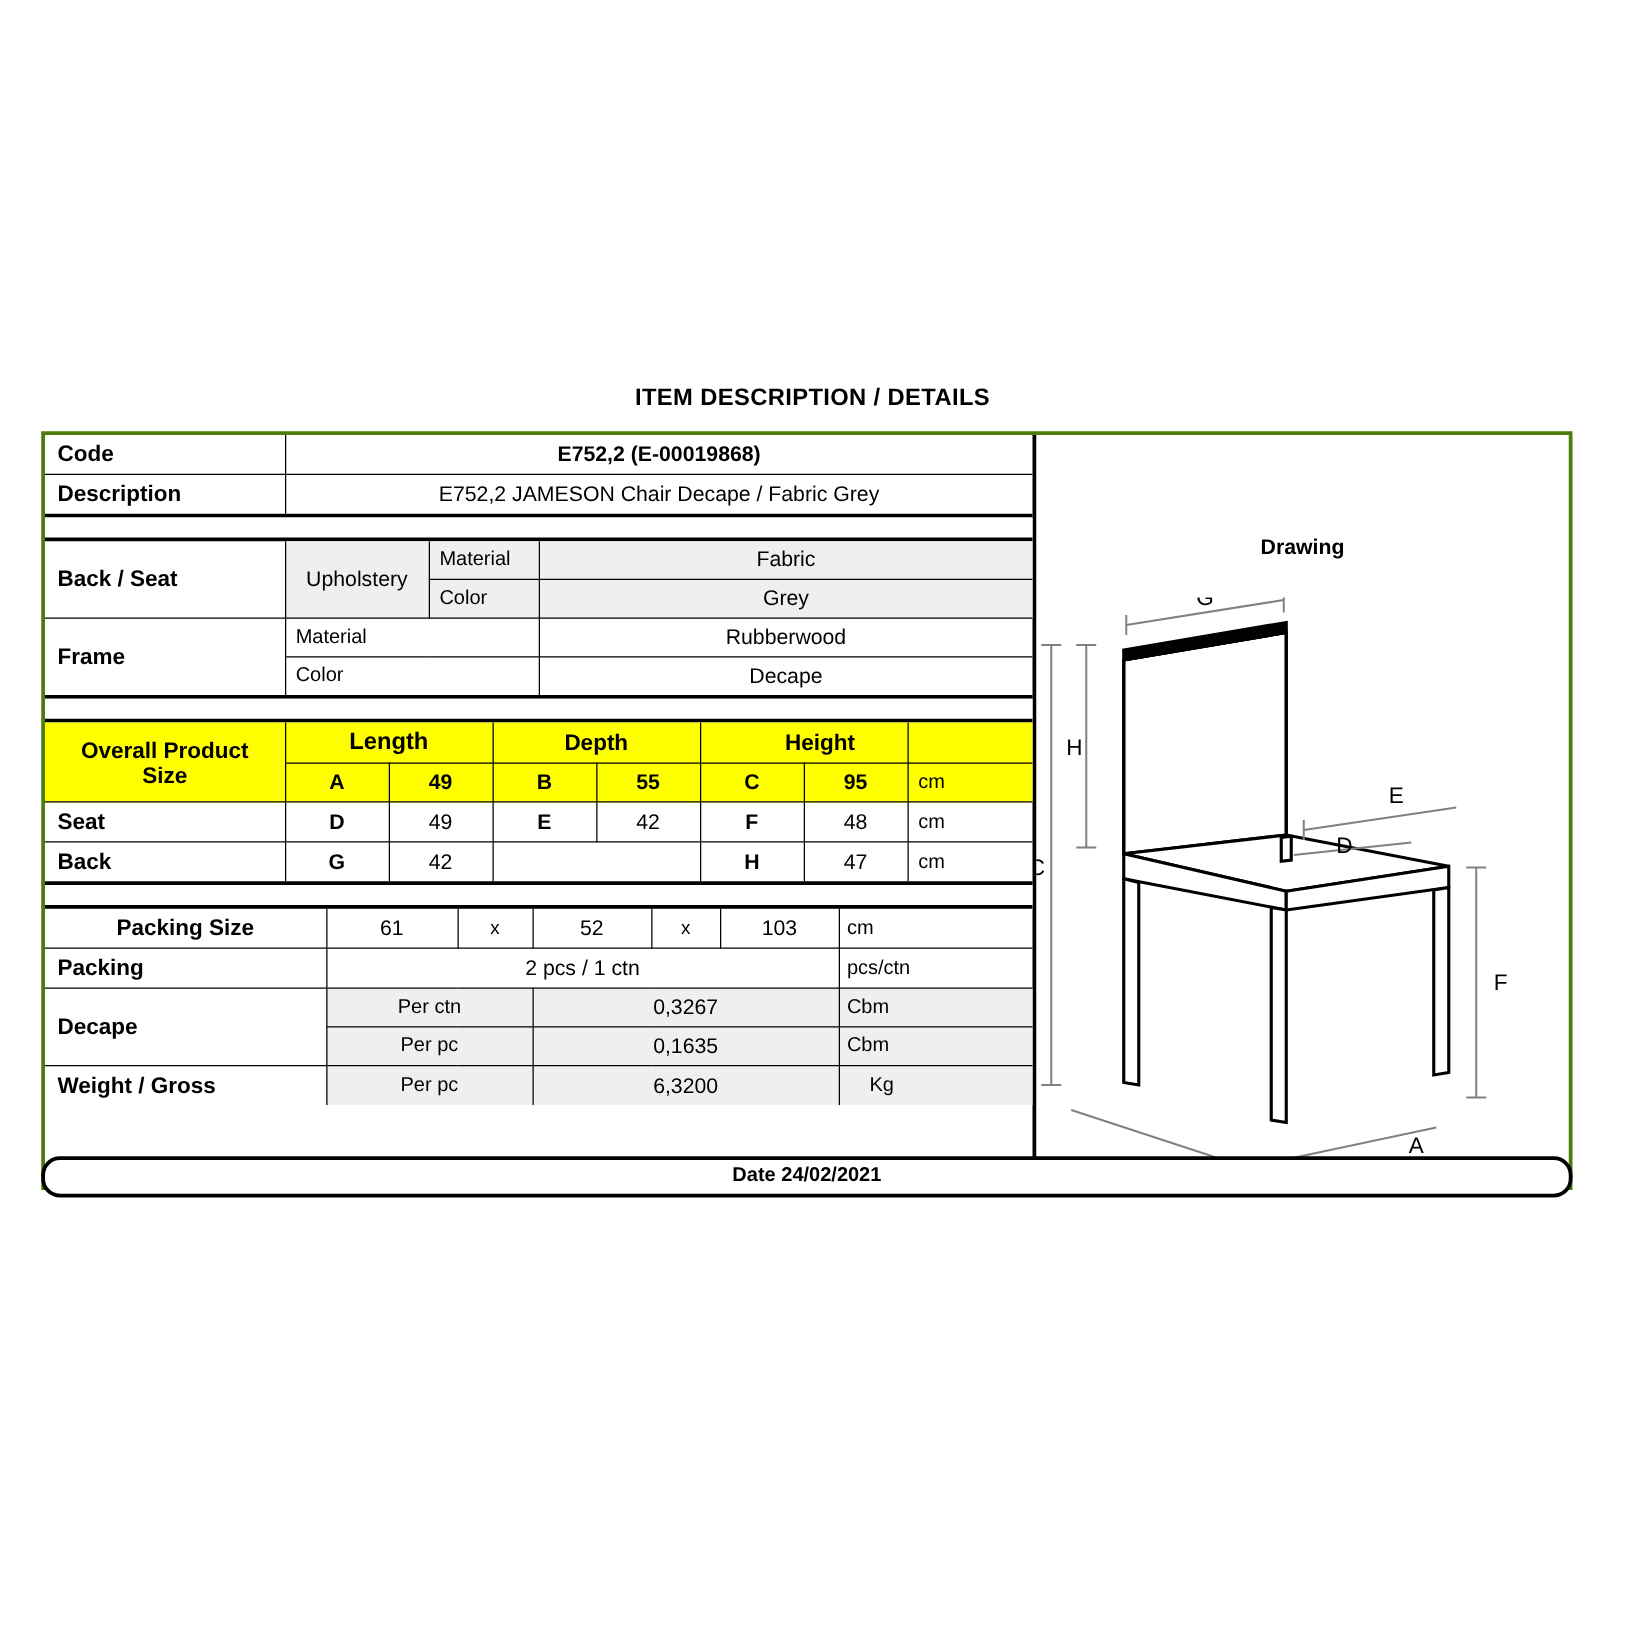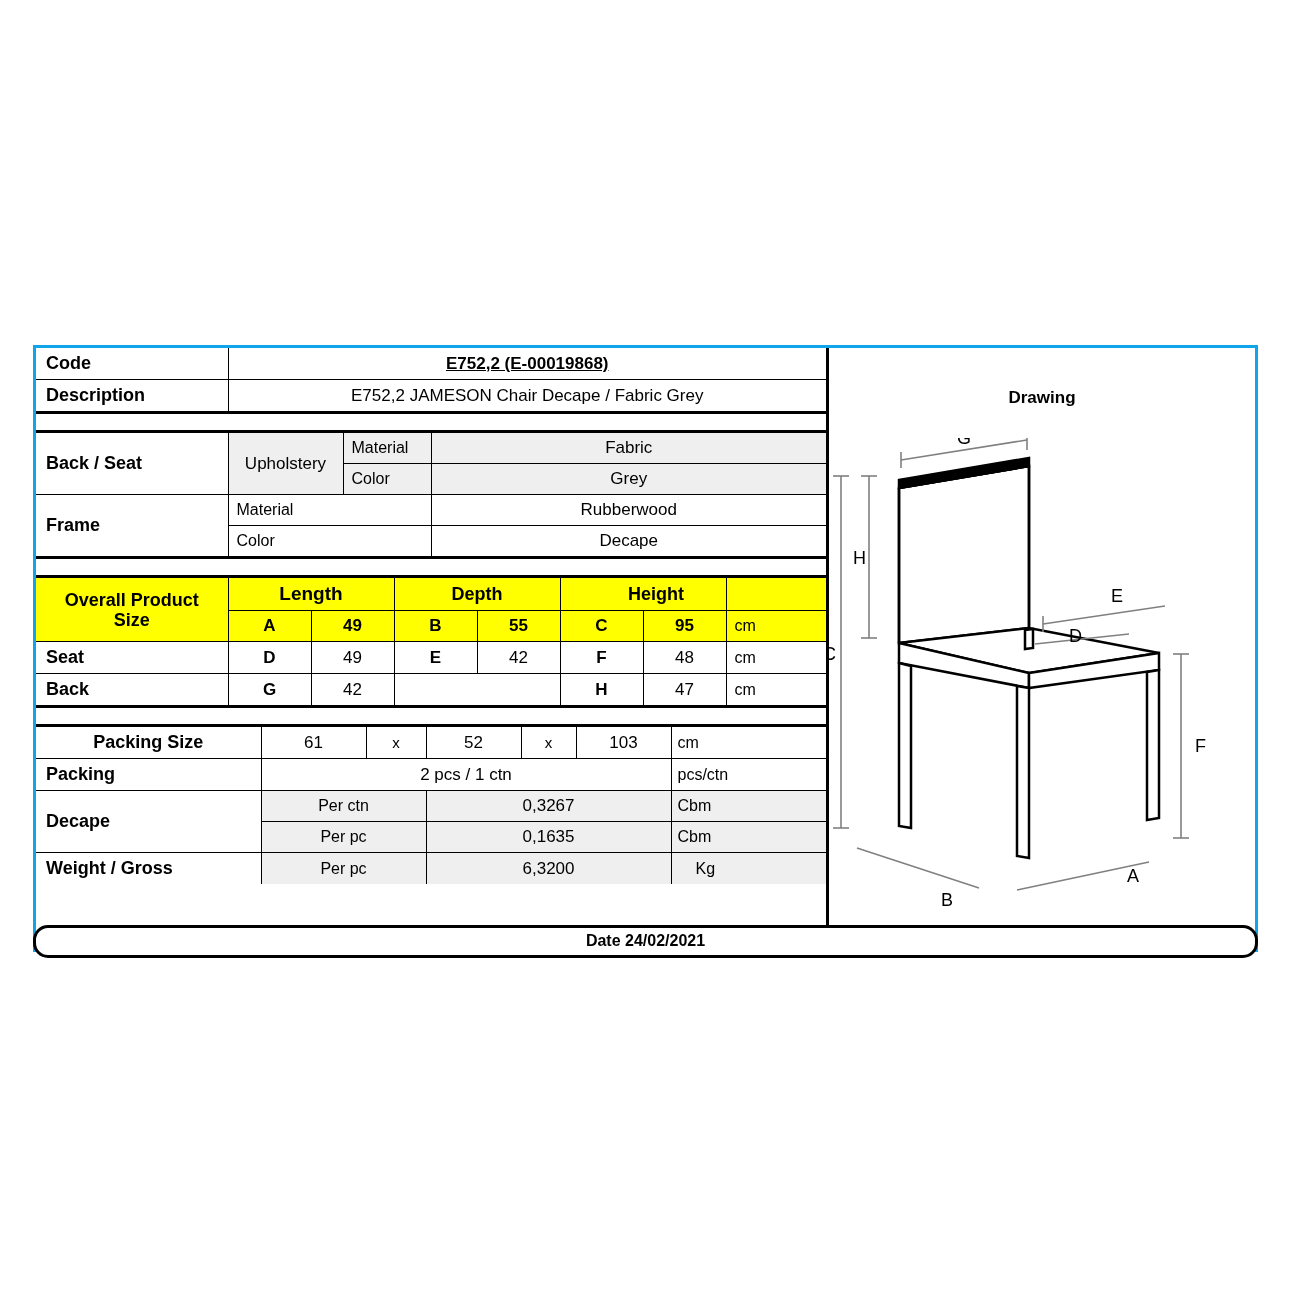--- a/index.html
+++ b/index.html
@@ -29,36 +29,37 @@
     font-size: 19px;
     font-weight: bold;
     letter-spacing: 0.3px;
   }
   .frame {
     position: absolute;
     left: 33px;
     top: 345px;
     width: 1225px;
     height: 607px;
-    border: 3px solid #0ea5e9;
+    border: 3px solid #4d7c0f;
     box-sizing: border-box;
     display: flex;
     flex-direction: row;
   }
   .left-col {
     width: 793px;
     box-sizing: border-box;
     border-right: 3px solid #000;
     display: flex;
     flex-direction: column;
   }
   .right-col {
     flex: 1;
     box-sizing: border-box;
     position: relative;
+    margin-top: 40px;
   }
   .drawing-title {
     position: absolute;
     top: 40px;
     left: 0;
     width: 100%;
     text-align: center;
     font-size: 17px;
     font-weight: bold;
   }
@@ -85,31 +86,32 @@
   .yellow { background: #ffff00; }
   .blockA { border-bottom: 3px solid #000; }
   .thin-sep { height: 16px; background: #fff; border-top: 3px solid #000; border-bottom: 3px solid #000; }
   svg { display: block; }
 </style>
 </head>
 <body>
 
 <div class="sheet">
 
+  <div class="page-title">ITEM DESCRIPTION / DETAILS</div>
 
   <div class="frame">
 
     <div class="left-col">
 
       <div class="blockA">
         <table>
           <tbody>
               <tr>
             <td class="lbl" style="width:192px; border-left:none; border-top:none;">Code</td>
-            <td class="center bold" style="border-right:none; border-top:none; font-size:17px;text-decoration:underline;">E752,2 (E-00019868)</td>
+            <td class="center bold" style="border-right:none; border-top:none; font-size:17px;">E752,2 (E-00019868)</td>
           </tr>
           <tr>
             <td class="lbl" style="width:192px; border-left:none; border-bottom:none;">Description</td>
             <td class="center" style="border-right:none; border-bottom:none; font-size:17px;">E752,2 JAMESON Chair Decape / Fabric Grey</td>
           </tr>
         </tbody>
           </table>
       </div>
 
       <div class="thin-sep" style="border-top:none;"></div>

